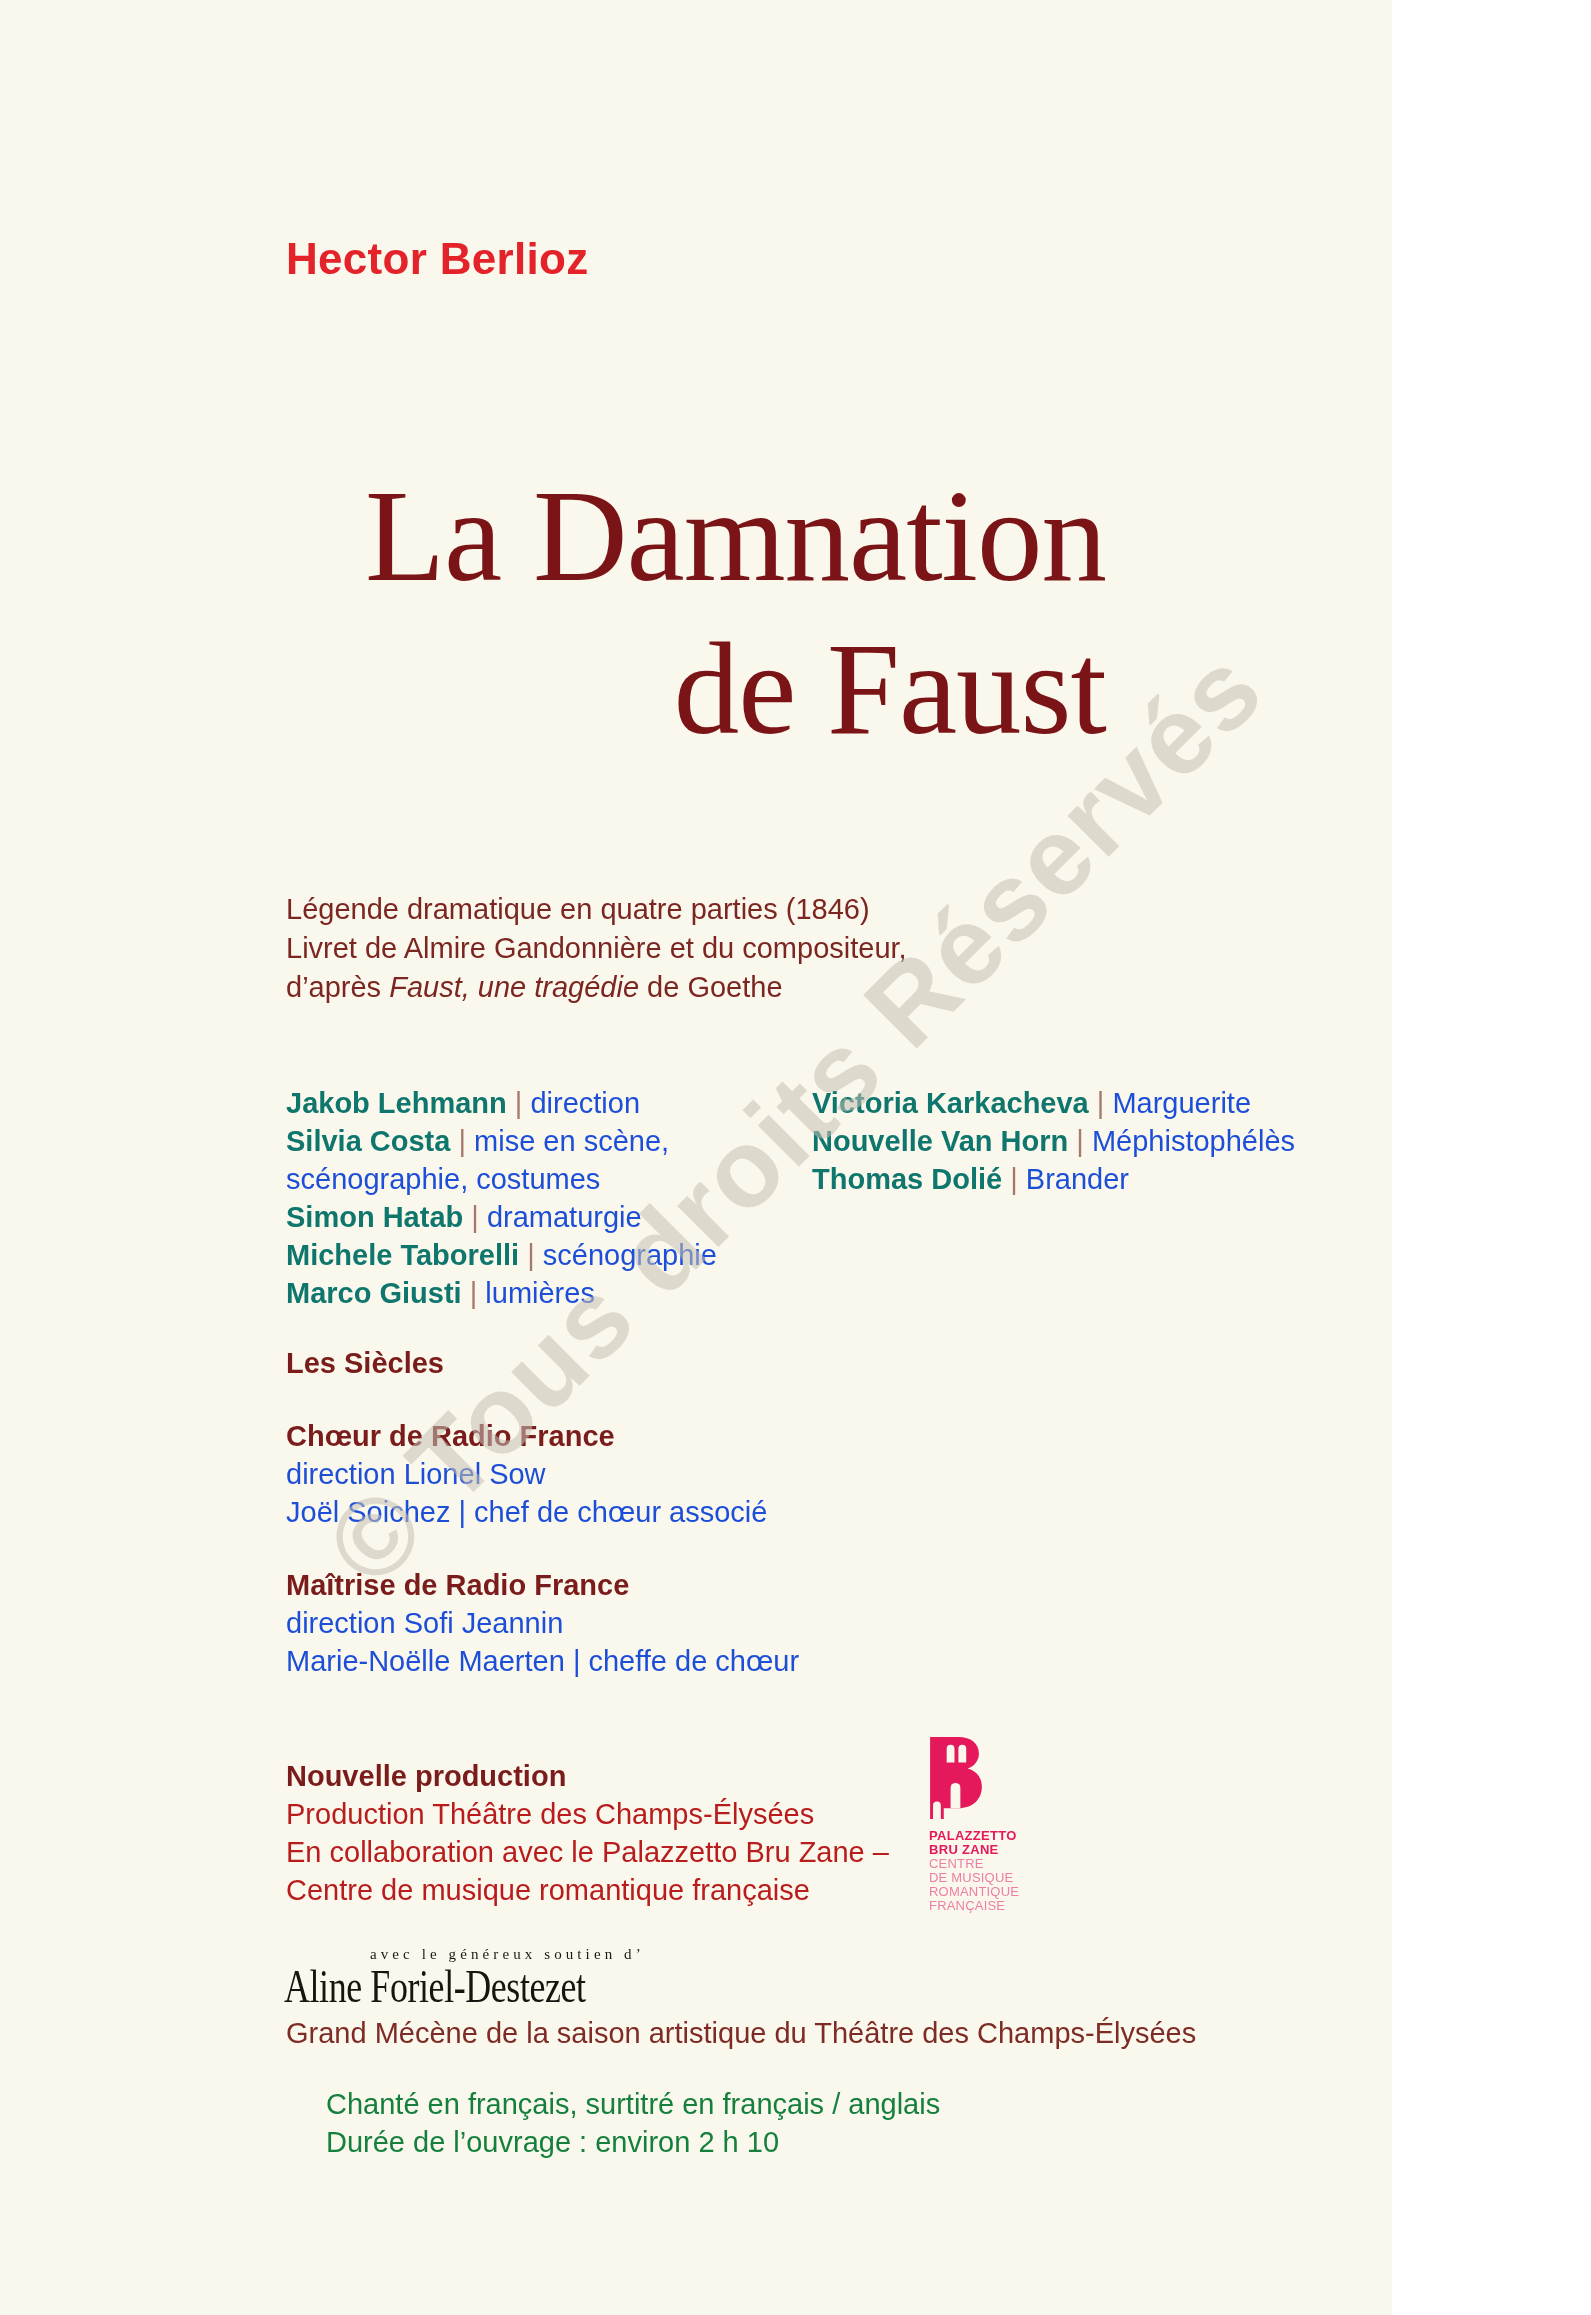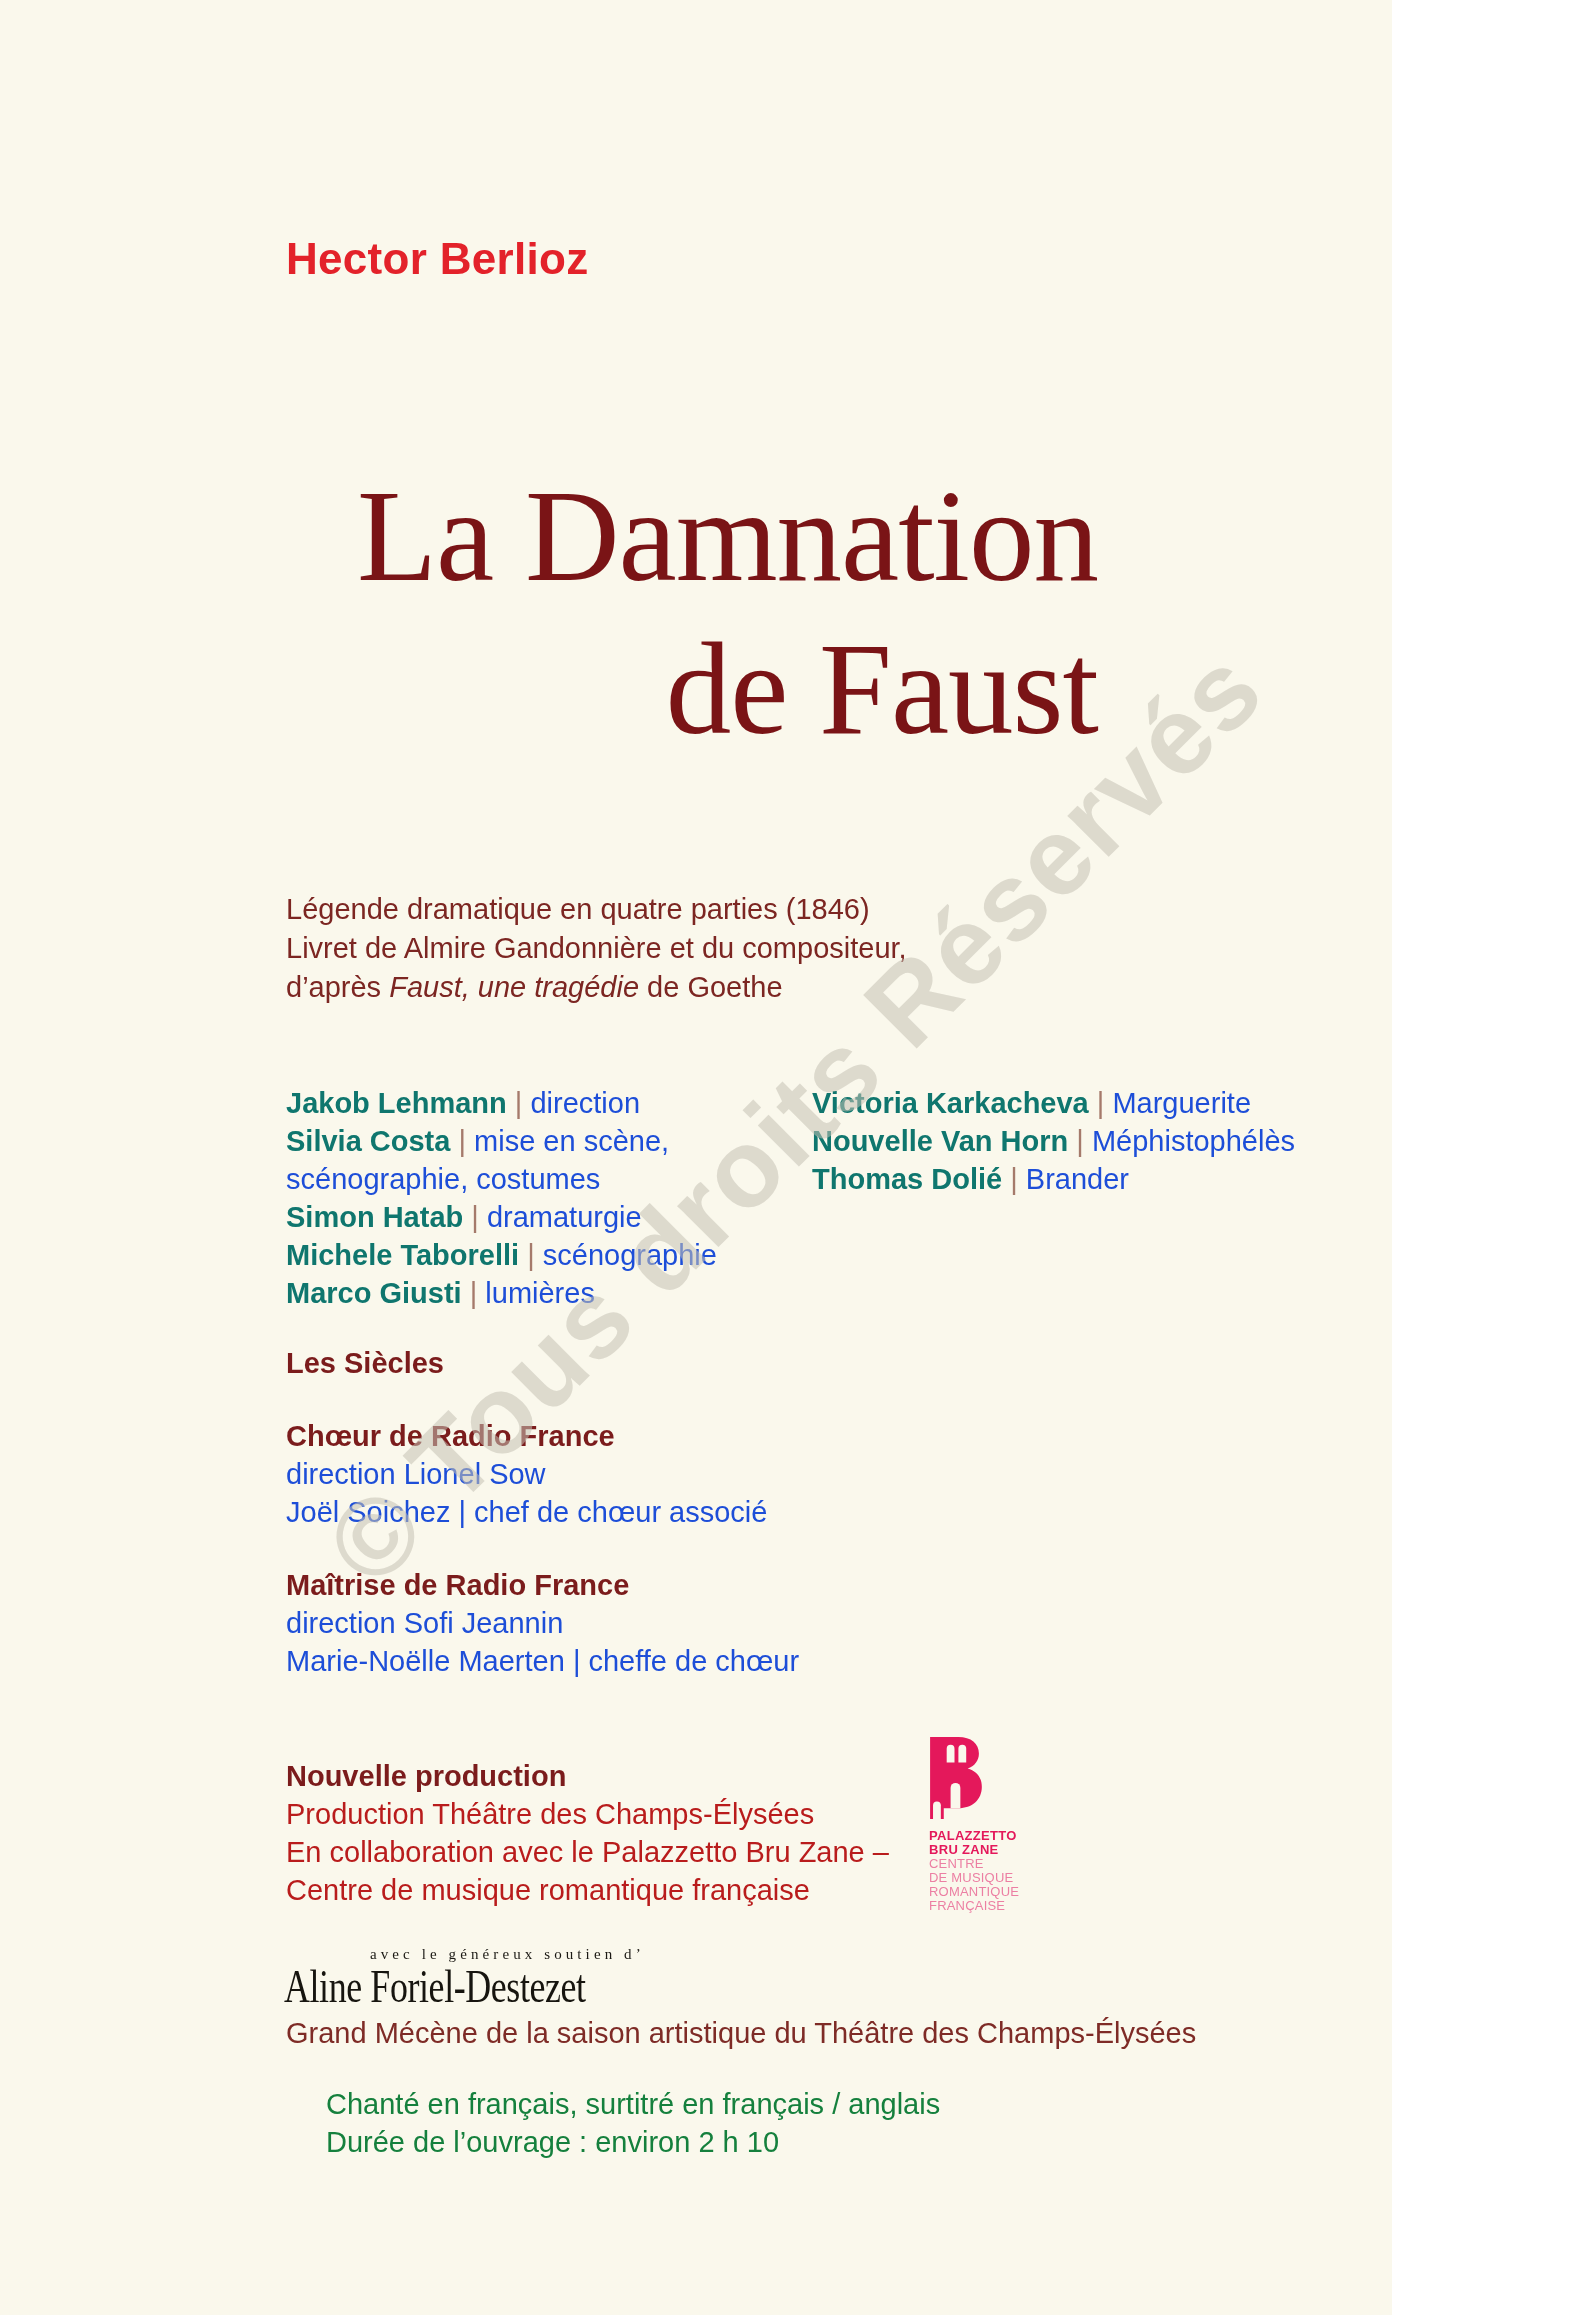--- a/index.html
+++ b/index.html
@@ -6,21 +6,21 @@
   .page{
     position:relative; width:1392px; height:2315px;
     background:#FAF8EC; overflow:hidden;
     font-family:"Liberation Sans", sans-serif;
   }
   .composer{
     position:absolute; left:286px; top:234px;
     font-size:44px; font-weight:700; color:#E3222A; letter-spacing:0.3px;
   }
   .main-title{
-    position:absolute; left:0; right:294px; top:459px;
+    position:absolute; left:0; right:286px; top:459px;
     text-align:right; font-family:"Liberation Serif", serif;
     font-size:131px; line-height:153px; color:#7A1416; letter-spacing:-1px;
   }
   .desc{
     position:absolute; left:286px; top:890px;
     font-size:29px; line-height:39px; color:#7C2622;
   }
   .desc .it{font-style:italic;}
   .credits{position:absolute; top:1084px; font-size:29px; line-height:38px;}
   .credits.colL{left:286px;}

